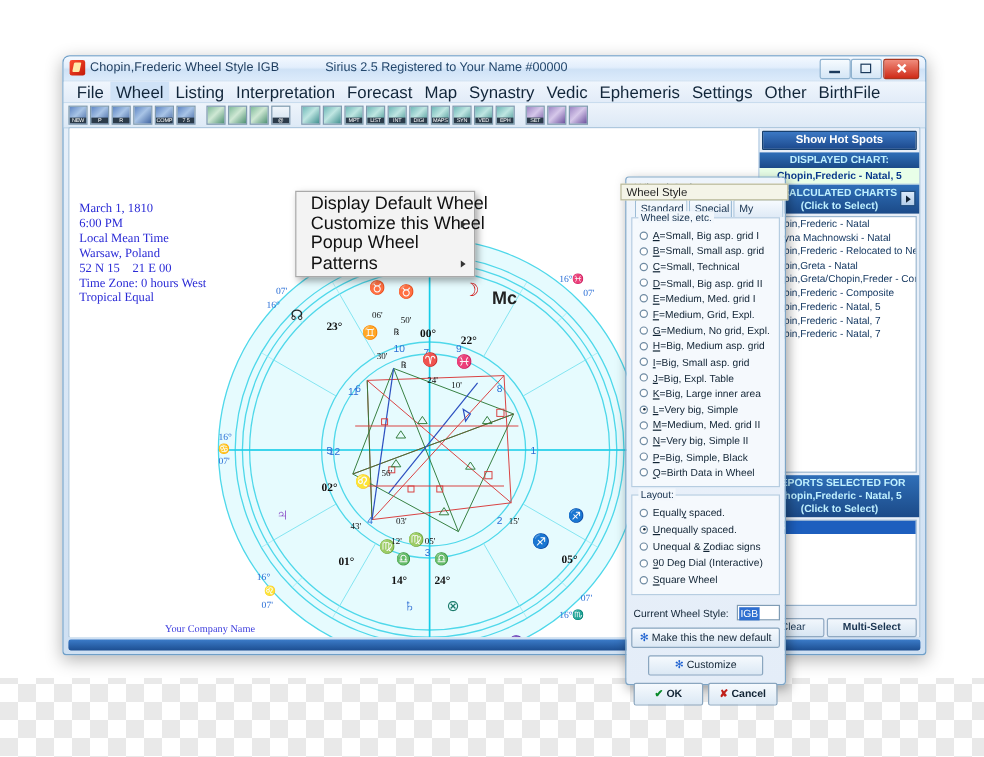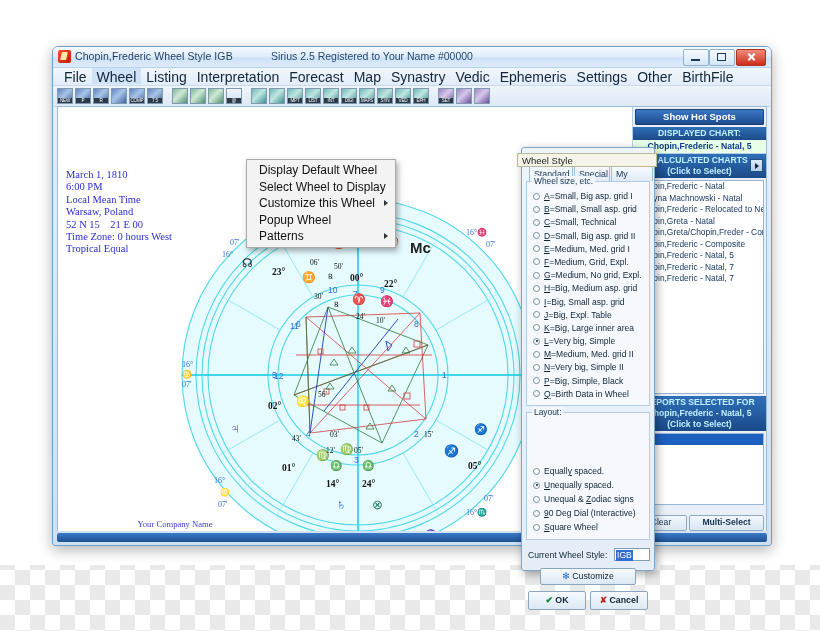--- a/index.html
+++ b/index.html
@@ -166,21 +166,21 @@
   #btn-clear{left:0;width:50px;}
   #btn-multi{left:54px;right:0;font-weight:bold;}
 
   
   #dropdown{
     position:absolute;left:188px;top:52px;width:148px;
     background:#f3f3f3;border:1px solid #a9a9a9;
     box-shadow:2px 3px 6px rgba(0,0,0,.35);z-index:40;padding:2px 0;
   }
   .ddrow{
-    position:relative;font-size:12px;color:#111;line-height:16.5px;height:16.5px;
+    position:relative;font-size:15px;color:#111;line-height:16.5px;height:16.5px;
     padding-left:12px;white-space:nowrap;
   }
   .ddarrow{
     position:absolute;right:7px;top:5px;width:0;height:0;
     border-left:4px solid #333;border-top:3.5px solid transparent;border-bottom:3.5px solid transparent;
   }
 
   
   #dialog{
     position:absolute;left:463px;top:40px;width:134px;height:424px;
@@ -569,21 +569,20 @@
         <div id="rep-sel">IGB</div>
       </div>
       <div id="sbbuttons">
         <div class="sbbtn" id="btn-clear">Clear</div>
         <div class="sbbtn" id="btn-multi">Multi-Select</div>
       </div>
     </div>
 
     <div id="dropdown">
         <div class="ddrow"><span>Display Default Wheel</span></div>
-        <div class="ddrow"><span>Select Wheel to Display</span></div>
         <div class="ddrow"><span>Customize this Wheel</span><div class="ddarrow"></div></div>
         <div class="ddrow"><span>Popup Wheel</span></div>
         <div class="ddrow"><span>Patterns</span><div class="ddarrow"></div></div>
       </div>
 
     <div id="tooltip">Wheel Style</div>
 
     <div id="dialog">
       <div id="dlg-title">Wheel Style</div>
       <div id="dlg-body">
@@ -606,32 +605,36 @@
             <div class="radiorow"><span class="radio"></span><u>J</u><span>=Big, Expl. Table</span></div>
             <div class="radiorow"><span class="radio"></span><u>K</u><span>=Big, Large inner area</span></div>
             <div class="radiorow"><span class="radio on"></span><u>L</u><span>=Very big, Simple</span></div>
             <div class="radiorow"><span class="radio"></span><u>M</u><span>=Medium, Med. grid II</span></div>
             <div class="radiorow"><span class="radio"></span><u>N</u><span>=Very big, Simple II</span></div>
             <div class="radiorow"><span class="radio"></span><u>P</u><span>=Big, Simple, Black</span></div>
             <div class="radiorow"><span class="radio"></span><u>Q</u><span>=Birth Data in Wheel</span></div>
           </div>
         <div id="group-layout">
           <div class="grouplab">Layout:</div>
-        <div class="radiorow" style="height: 14px; margin-top: 44px;"><span class="radio"></span><span>Equall</span><u>y</u><span> spaced.</span></div>
+        <div class="radiorow" style="height: 14px;"><span class="radio"></span><span>Equall</span><u>y</u><span> spaced.</span></div>
             <div class="radiorow" style="height: 14px;"><span class="radio on"></span><span></span><u>U</u><span>nequally spaced.</span></div>
             <div class="radiorow" style="height: 14px;"><span class="radio"></span><span>Unequal &amp; </span><u>Z</u><span>odiac signs</span></div>
             <div class="radiorow" style="height: 14px;"><span class="radio"></span><span></span><u>9</u><span>0 Deg Dial (Interactive)</span></div>
             <div class="radiorow" style="height: 14px;"><span class="radio"></span><span></span><u>S</u><span>quare Wheel</span></div>
           </div>
         <div id="cws-row">
           <div id="cws-label">Current Wheel Style:</div>
           <div id="cws-input">
             <div id="cws-value">IGB</div>
           </div>
         </div>
+        <div class="dlgbtn" id="btn-default">
+          <span class="star">✻</span>
+          <span>Make this the new default</span>
+        </div>
         <div class="dlgbtn" id="btn-customize">
           <span class="star">✻</span>
           <span>Customize</span>
         </div>
         <div id="btn-row">
           <div class="dlgbtn" id="btn-ok">
             <span class="okcheck">✔</span>
             <span>OK</span>
           </div>
           <div class="dlgbtn" id="btn-cancel">

